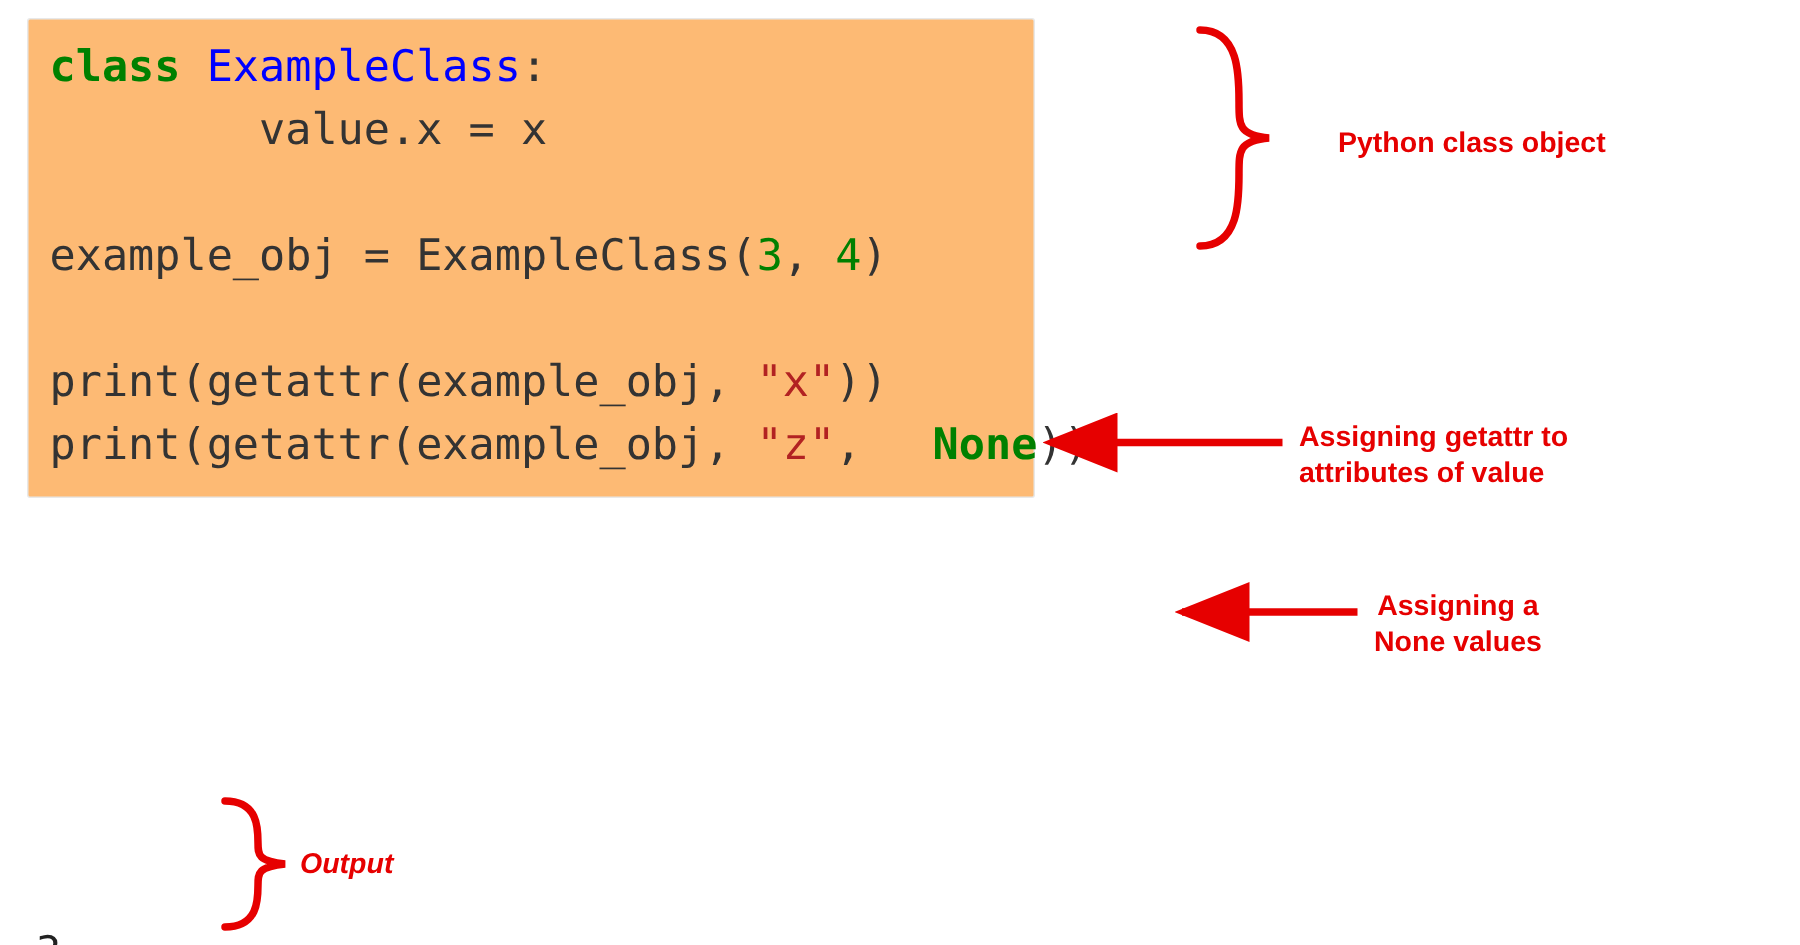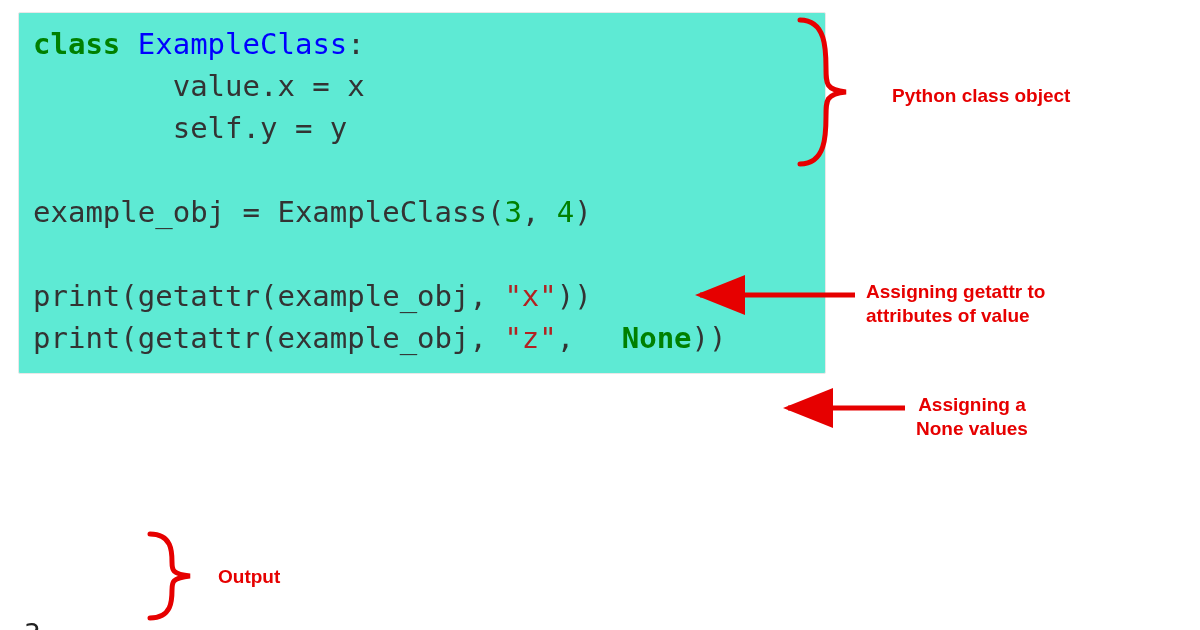--- a/index.html
+++ b/index.html
@@ -9,22 +9,22 @@
     width: 1200px;
     height: 630px;
     background: #fff;
     font-family: "DejaVu Sans Mono", "Consolas", monospace;
     position: relative;
   }
   .code-block {
     position: absolute;
     left: 18px;
     top: 12px;
-    width: 808px;
-    background: #5eead4;
+    width: 672px;
+    background: #fdba74;
     padding: 10px 22px 14px 14px;
     border: 1px solid #e8e8e8;
     border-radius: 2px;
   }
   .code-line {
     font-size: 29px;
     line-height: 42px;
     white-space: pre;
     color: #333;
   }
@@ -60,21 +60,20 @@
     width: 1200px; height: 630px;
     pointer-events: none;
   }
 </style>
 </head>
 <body>
 
 <div class="code-block">
   <div class="code-line"><span class="kw">class</span> <span class="cls">ExampleClass</span><span>:</span></div>
   <div class="code-line">        <span>value.x = x</span></div>
-  <div class="code-line">        <span>self.y = y</span></div>
   <div class="code-line"> </div>
   <div class="code-line"><span>example_obj = </span><span>ExampleClass</span><span>(</span><span class="num">3</span><span>, </span><span class="num">4</span><span>)</span></div>
   <div class="code-line"> </div>
   <div class="code-line"><span>print(getattr(example_obj, </span><span class="str">"x"</span><span>))</span></div>
   <div class="code-line"><span>print(getattr(example_obj, </span><span class="str">"z"</span><span>, </span><span class="none">None</span><span>))</span></div>
 </div>
 
 <div class="output">
   <div>3</div>
   
@@ -85,21 +84,21 @@
 <div class="annot" style="left:866px; top:280px;">
   <div>Assigning getattr to</div>
   <div>attributes of value</div>
 </div>
 
 <div class="annot" style="left:916px; top:393px; text-align:center;">
   <div>Assigning a</div>
   <div>None values</div>
 </div>
 
-<div class="annot" style="left:218px; top:565px;">Output</div>
+<div class="annot" style="left:200px; top:565px;font-style:italic;">Output</div>
 
 <svg class="overlay" viewBox="0 0 1200 630">
   <defs>
     <marker id="arrowhead" markerWidth="10" markerHeight="8" refX="9" refY="4" orient="auto">
       <polygon points="0 0, 10 4, 0 8" fill="#e60000"></polygon>
     </marker>
   </defs>
 
   <path d="M 800 20
            C 826 20, 826 50, 826 68

